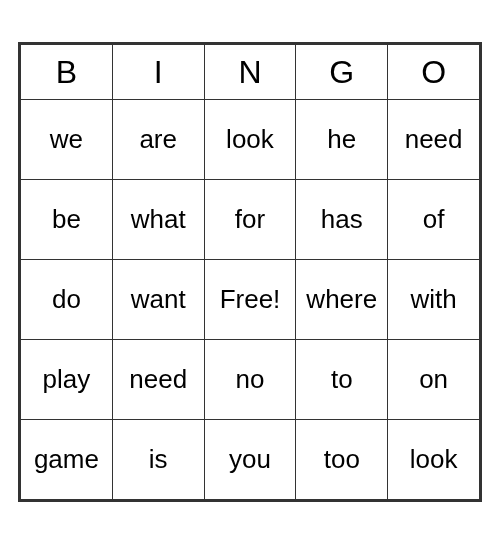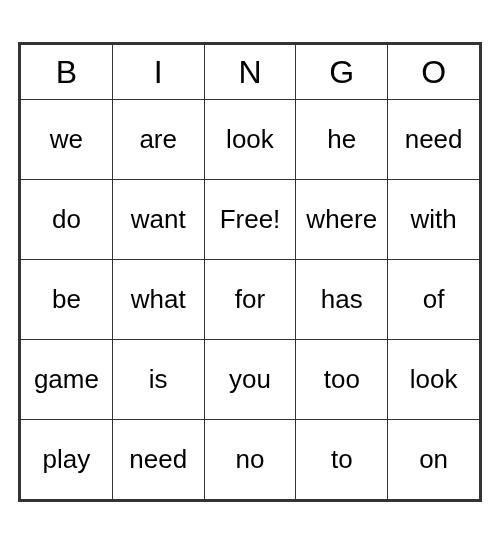--- a/index.html
+++ b/index.html
@@ -70,42 +70,42 @@
     </thead>
     <tbody id="bingo-body">
     <tr>
           <td>we</td>
           <td>are</td>
           <td>look</td>
           <td>he</td>
           <td>need</td>
         </tr>
         <tr>
+          <td>be</td>
+          <td>what</td>
+          <td>for</td>
+          <td>has</td>
+          <td>of</td>
+        </tr>
+        <tr>
           <td>do</td>
           <td>want</td>
           <td class="free-cell">Free!</td>
           <td>where</td>
           <td>with</td>
         </tr>
         <tr>
-          <td>be</td>
-          <td>what</td>
-          <td>for</td>
-          <td>has</td>
-          <td>of</td>
+          <td>play</td>
+          <td>need</td>
+          <td>no</td>
+          <td>to</td>
+          <td>on</td>
         </tr>
         <tr>
           <td>game</td>
           <td>is</td>
           <td>you</td>
           <td>too</td>
           <td>look</td>
         </tr>
-        <tr>
-          <td>play</td>
-          <td>need</td>
-          <td>no</td>
-          <td>to</td>
-          <td>on</td>
-        </tr>
       </tbody>
   </table>
 </div>
 
 </body></html>

